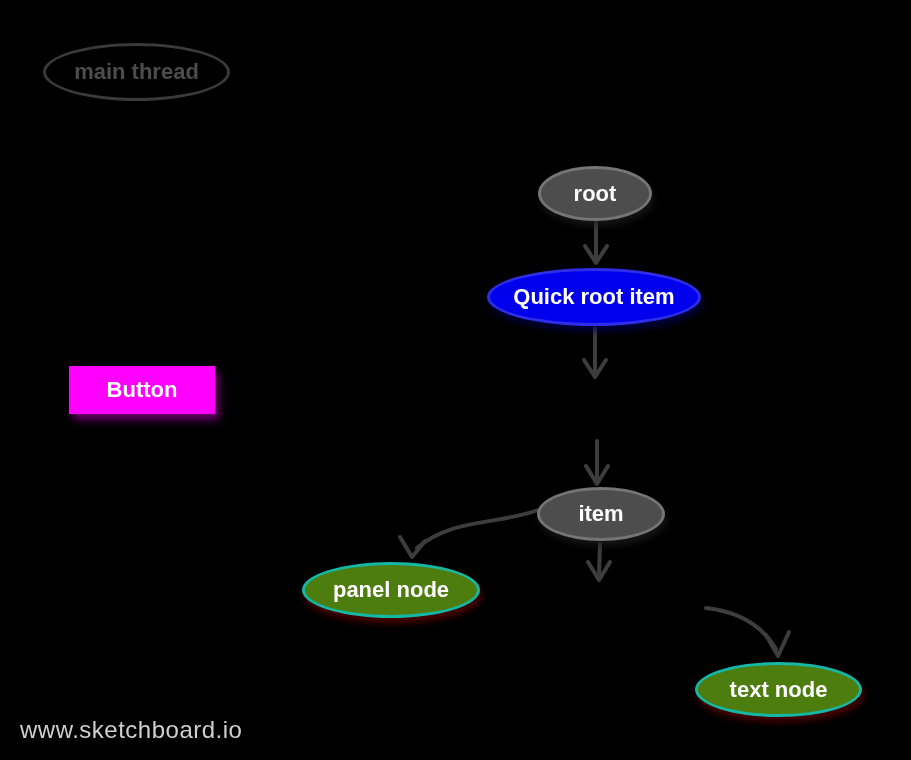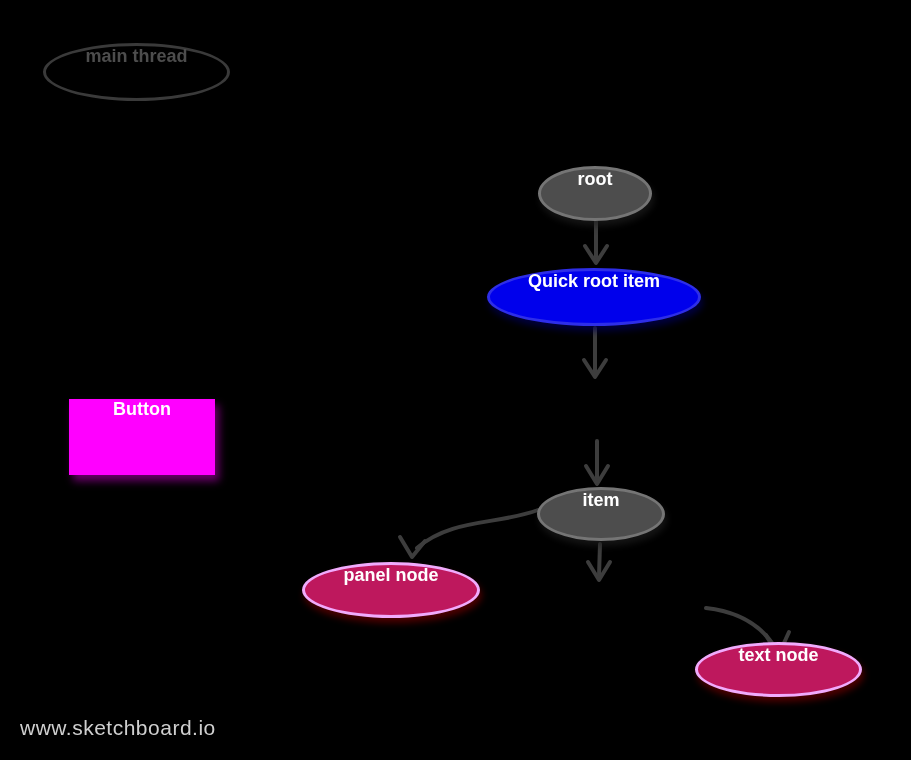--- a/index.html
+++ b/index.html
@@ -2,47 +2,47 @@
 <html><head>
 <meta charset="utf-8">
 <style>
   html,body{margin:0;padding:0;background:#000;}
   .canvas{
     position:relative;width:911px;height:760px;background:#000000;
     overflow:hidden;font-family:"Liberation Sans",sans-serif;
   }
   .edges{position:absolute;left:0;top:0;width:911px;height:760px;}
   .shape{
-    position:absolute;display:flex;align-items:flex-start;justify-content:center;
-    box-sizing:border-box;font-weight:bold;font-size:18px;color:#ffffff;
+    position:absolute;display:flex;align-items:center;justify-content:center;
+    box-sizing:border-box;font-weight:bold;font-size:22px;color:#ffffff;
     text-align:center;white-space:nowrap;
   }
   .ellipse{border-radius:50%;}
   .lane{
     background:transparent;border:3px solid #3a3a3a;color:#4d4d4d;
   }
   .gray{
     background:#4d4d4d;border:3px solid #757575;
     box-shadow:2px 5px 7px rgba(30,30,30,.7);
   }
   .blue{
     background:#0000ec;border:3px solid #2e2ee8;
     box-shadow:2px 5px 7px rgba(0,0,90,.7);
   }
   .red{
-    background:#be185d;border:3px solid #f0abfc;
+    background:#4d7c0f;border:3px solid #14b8a6;
     box-shadow:2px 5px 7px rgba(110,0,0,.7);
   }
   .button-shape{
     background:#ff00ff;border:none;
     box-shadow:4px 6px 8px rgba(190,0,190,.55);
   }
   .watermark{
     position:absolute;left:20px;top:716px;
-    font-size:21px;font-weight:normal;color:#cfcfcf;letter-spacing:0.5px;
+    font-size:24px;font-weight:normal;color:#cfcfcf;letter-spacing:0.5px;
   }
 </style>
 </head>
 <body>
 
 <div class="canvas">
 
   <svg class="edges" width="911" height="760" viewBox="0 0 911 760" stroke="#3d3d3d" stroke-width="4" fill="none" stroke-linecap="round" stroke-linejoin="round">
     <g>
       <path d="M596,221 L596,259"></path>
@@ -68,21 +68,21 @@
       <path d="M706,608 C742,612 763,627 776,649"></path>
       <path d="M766,635 L778,656 L789,632"></path>
     </g>
   </svg>
 
   <div class="shape ellipse lane" style="left:43px;top:43px;width:187px;height:58px;">
     <span>main thread</span>
   </div>
 
 
-  <div class="shape button-shape" style="left:69px;top:399px;width:146px;height:76px;">
+  <div class="shape button-shape" style="left:69px;top:366px;width:146px;height:48px;">
     <span>Button</span>
   </div>
 
   <div class="shape ellipse gray" style="left:538px;top:166px;width:114px;height:55px;">
     <span>root</span>
   </div>
 
   <div class="shape ellipse blue" style="left:487px;top:268px;width:214px;height:58px;">
     <span>Quick root item</span>
   </div>
@@ -90,19 +90,19 @@
 
   <div class="shape ellipse gray" style="left:537px;top:487px;width:128px;height:54px;">
     <span>item</span>
   </div>
 
   <div class="shape ellipse red" style="left:302px;top:562px;width:178px;height:56px;">
     <span>panel node</span>
   </div>
 
 
-  <div class="shape ellipse red" style="left:695px;top:642px;width:167px;height:55px;">
+  <div class="shape ellipse red" style="left:695px;top:662px;width:167px;height:55px;">
     <span>text node</span>
   </div>
 
   <div class="watermark">www.sketchboard.io</div>
 
 </div>
 
 </body></html>

